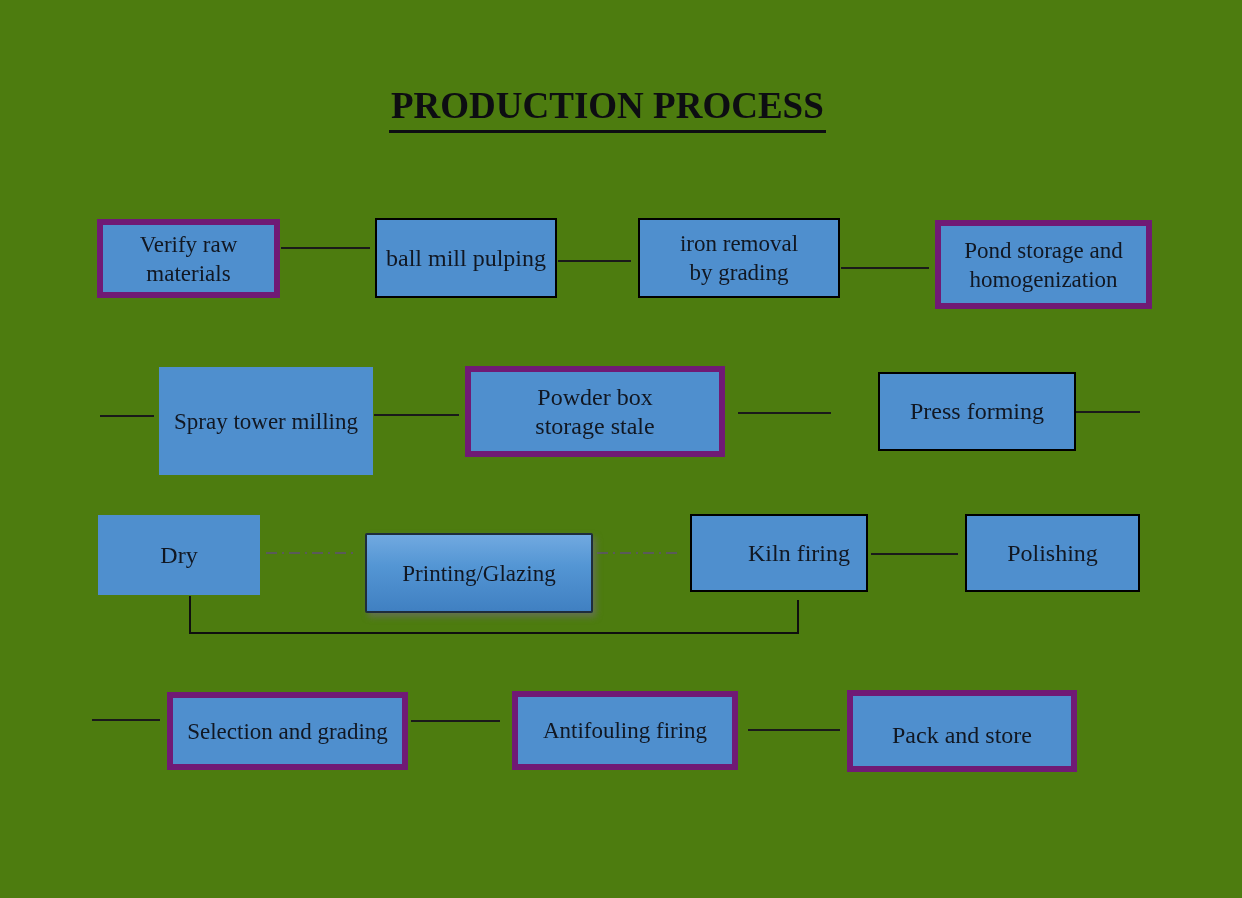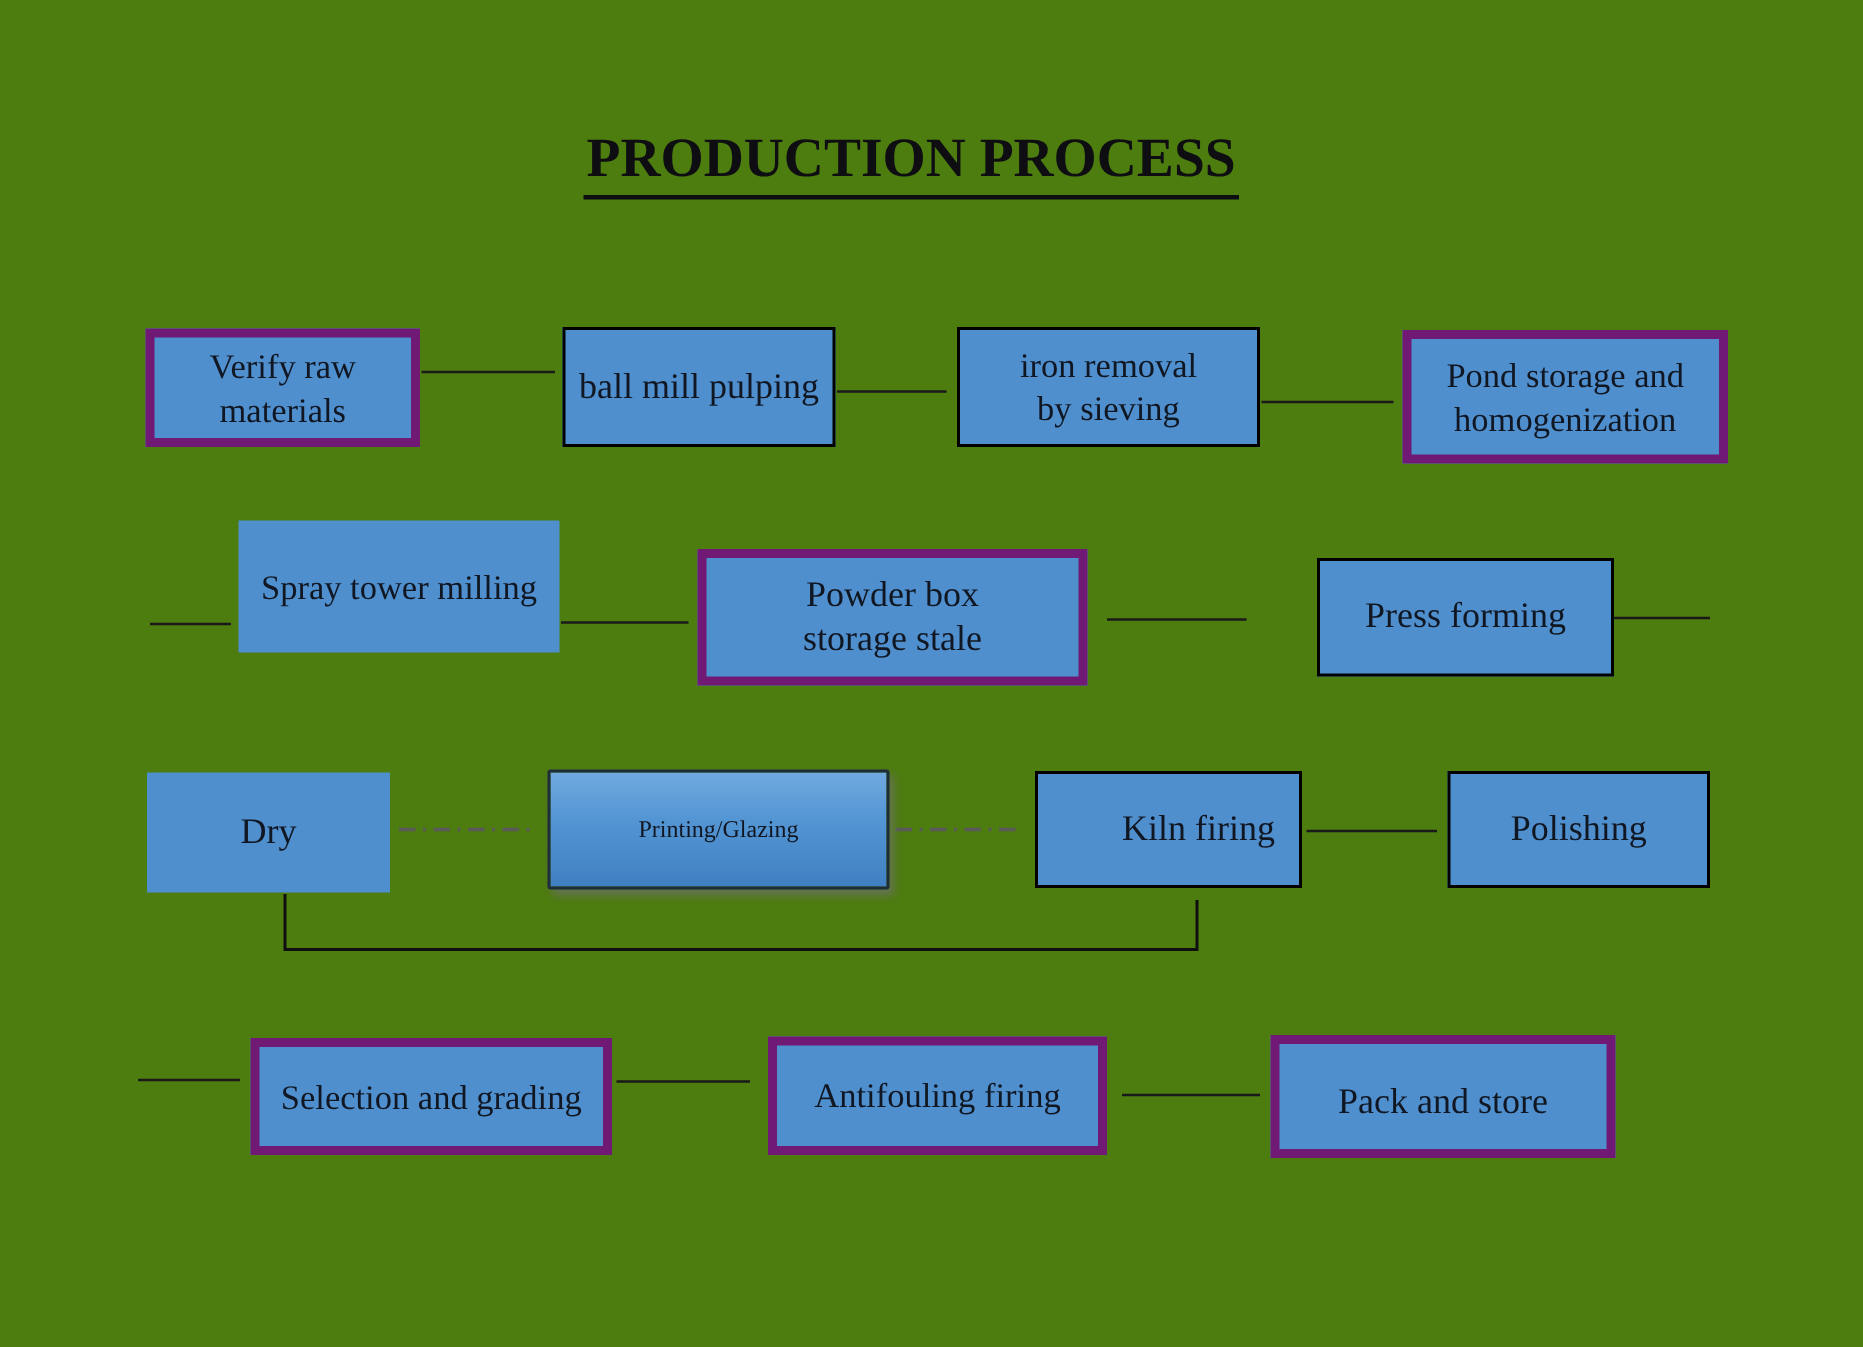--- a/index.html
+++ b/index.html
@@ -36,21 +36,22 @@
     white-space:pre-line;
   }
   .b3{border:6px solid #701a75;}
   .b2{border:2px solid #000000;}
   .b0{border:none;}
   .grad{
     background:linear-gradient(180deg,#71a9e0 0%,#5496d4 40%,#4080c2 100%);
     border:2px solid #1e2d3c;
     border-radius:2px;
     box-shadow:3px 4px 6px rgba(110,110,110,0.7);
-    font-size:16px;
+    font-size:23px;
+    margin-top:20px;
   }
   .fs24{font-size:24px;}
   .arrows{position:absolute;left:0;top:0;width:1242px;height:898px;pointer-events:none;}
   .arrows line,.arrows path{fill:none;}
   .solid{stroke:#1a1a1a;stroke-width:1.8;}
   .thick{stroke:#0f0f0f;stroke-width:2;}
   .dashdot{stroke:#5a5a5a;stroke-width:2.2;stroke-dasharray:11 5 2 5;}
 </style>
 </head>
 <body>
@@ -87,28 +88,28 @@
 
   <div class="node b3" style="left:97px;top:219px;width:183px;height:79px;">
     <span>Verify raw
 materials</span>
   </div>
   <div class="node b2 fs24" style="left:375px;top:218px;width:182px;height:80px;">
     <span>ball mill pulping</span>
   </div>
   <div class="node b2" style="left:638px;top:218px;width:202px;height:80px;">
     <span>iron removal
-by sieving</span>
+by grading</span>
   </div>
   <div class="node b3" style="left:935px;top:220px;width:217px;height:89px;">
     <span>Pond storage and
 homogenization</span>
   </div>
 
-  <div class="node b0" style="left:159px;top:347px;width:214px;height:88px;">
+  <div class="node b0" style="left:159px;top:367px;width:214px;height:108px;">
     <span>Spray tower milling</span>
   </div>
   <div class="node b3 fs24" style="left:465px;top:366px;width:260px;height:91px;">
     <span>Powder box
 storage stale</span>
   </div>
   <div class="node b2 fs24" style="left:838px;top:372px;width:198px;height:79px;margin-left:40px;">
     <span>Press forming</span>
   </div>
 

